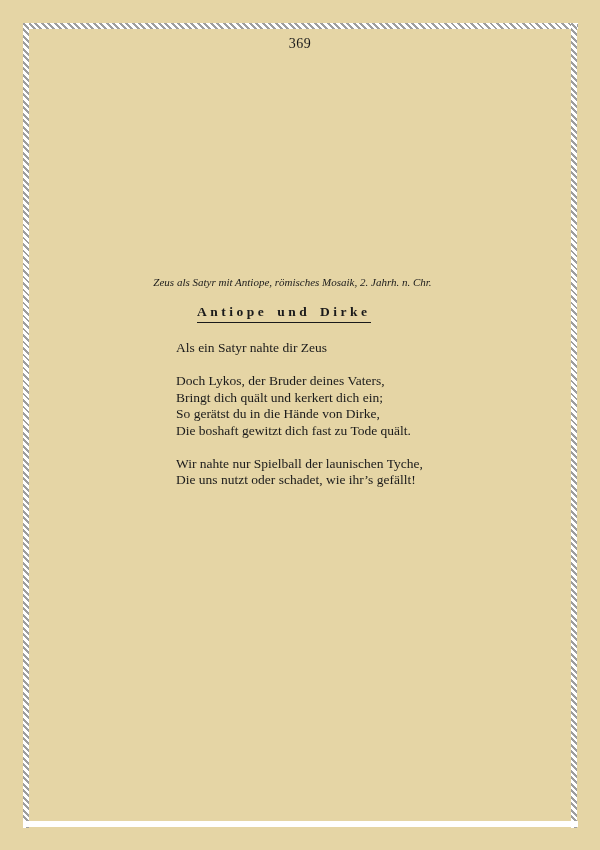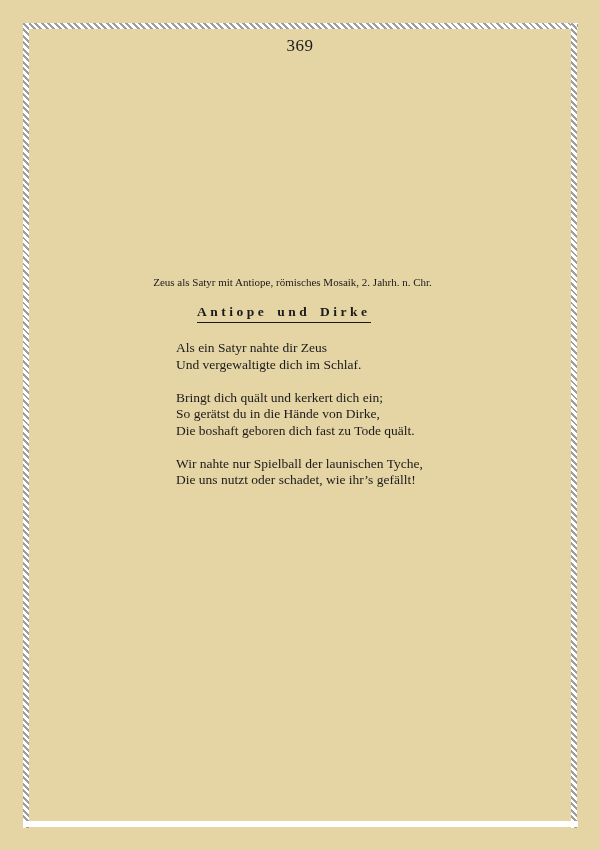--- a/index.html
+++ b/index.html
@@ -32,29 +32,30 @@
   }
   .frame-top    { left: 23px; top: 23px;  width: 555px; height: 6px; }
   .frame-left   { left: 23px; top: 23px;  width: 6px;   height: 805px; }
   .frame-right  { left: 571px; top: 23px; width: 6px;   height: 805px; }
   .frame-bottom { left: 23px; top: 821px; width: 555px; height: 6px; background: var(--border-bg); }
 
   .page-number {
     position: absolute;
     top: 36px; left: 0; width: 600px;
     text-align: center;
-    font-size: 17px;
+    font-size: 14px;
     letter-spacing: 0.5px;
   }
 
   .caption {
     position: absolute;
     top: 276px; left: 0; width: 585px;
     text-align: center;
     font-size: 11px;
+    font-style: italic;
   }
 
   .poem-title {
     position: absolute;
     top: 304px; left: 197px;
     font-size: 13.5px;
     font-weight: bold;
     letter-spacing: 3.5px;
     word-spacing: 3px;
     border-bottom: 1.5px solid var(--text);
@@ -85,26 +86,26 @@
 
   <div class="page-number">369</div>
 
   <div class="caption">Zeus als Satyr mit Antiope, römisches Mosaik, 2. Jahrh. n. Chr.</div>
 
   <div class="poem-title">Antiope und Dirke</div>
 
   <div class="poem">
       <div class="stanza">
         <div class="poem-line">Als ein Satyr nahte dir Zeus</div>
-        <div class="poem-line">Und vergewaltigte dich im Schlaf.</div>
       </div>
       <div class="stanza">
+        <div class="poem-line">Doch Lykos, der Bruder deines Vaters,</div>
         <div class="poem-line">Bringt dich quält und kerkert dich ein;</div>
         <div class="poem-line">So gerätst du in die Hände von Dirke,</div>
-        <div class="poem-line">Die boshaft geboren dich fast zu Tode quält.</div>
+        <div class="poem-line">Die boshaft gewitzt dich fast zu Tode quält.</div>
       </div>
       <div class="stanza">
         <div class="poem-line">Wir nahte nur Spielball der launischen Tyche,</div>
         <div class="poem-line">Die uns nutzt oder schadet, wie ihr’s gefällt!</div>
       </div>
     </div>
 
 </div>
 
 </body></html>

